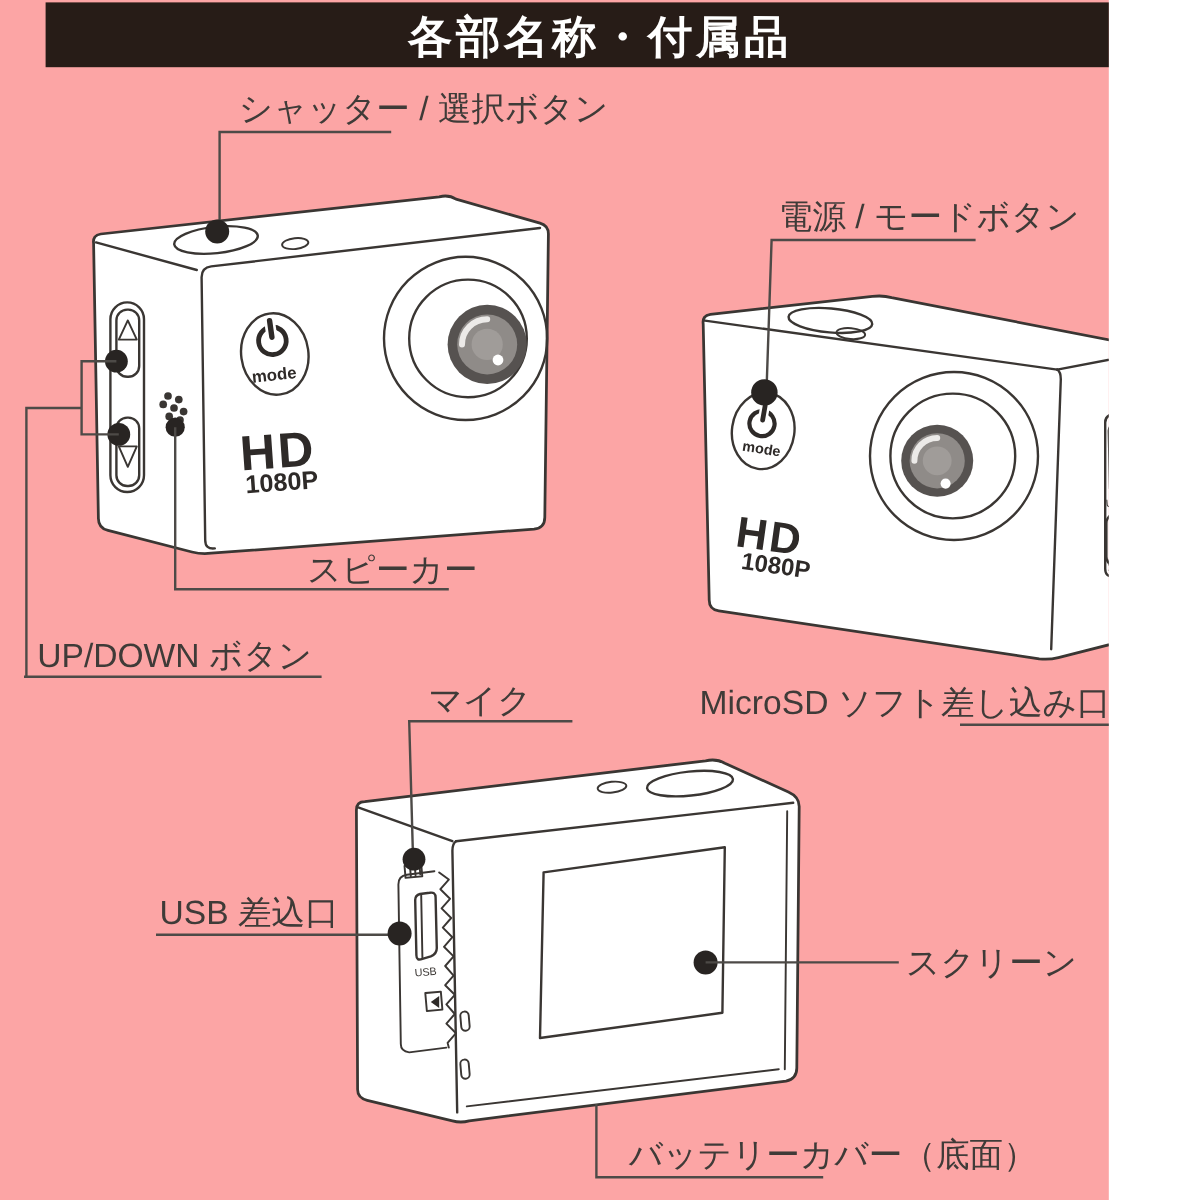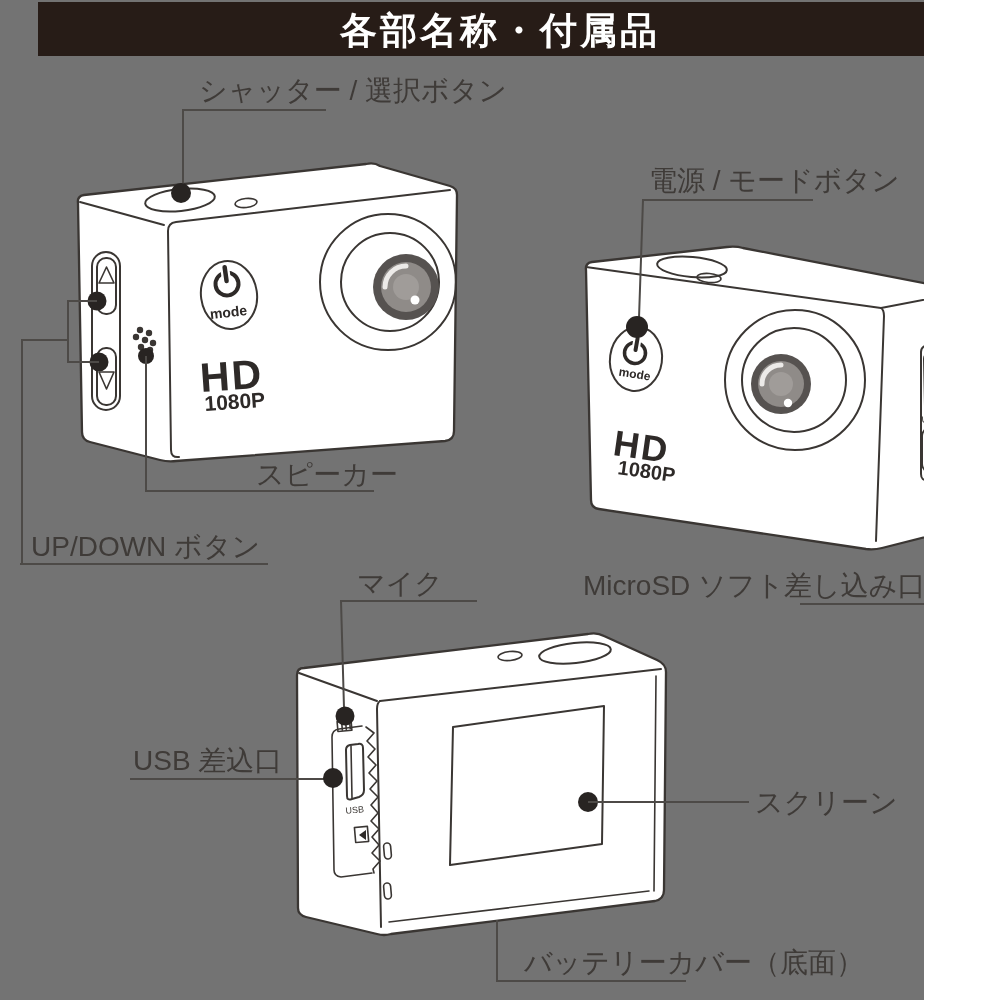--- a/index.html
+++ b/index.html
@@ -1,16 +1,16 @@
 <!DOCTYPE html>
 <html><head>
 <meta charset="utf-8">
 <style>
   html,body{margin:0;padding:0;background:#ffffff;}
-  .stage{position:relative;width:924px;height:1000px;background:#737373;overflow:hidden;
+  .stage{position:relative;width:924px;height:1000px;background:#fca5a5;overflow:hidden;
          font-family:"Liberation Sans","DejaVu Sans",sans-serif;}
   svg{display:block;}
   .body-line{fill:#ffffff;stroke:#3a3633;stroke-width:2.3;stroke-linejoin:round;}
   .edge{fill:none;stroke:#3a3633;stroke-width:2;stroke-linejoin:round;stroke-linecap:round;}
   .thin{fill:none;stroke:#3a3633;stroke-width:1.6;stroke-linejoin:round;stroke-linecap:round;}
   .callout{fill:none;stroke:#4d4a47;stroke-width:2;stroke-linecap:butt;}
   .dot{fill:#282422;stroke:none;}
   .label{fill:#3f3b38;font-size:28px;}
   .marking{fill:#2e2a28;font-weight:bold;}
   .tinytext{fill:#3a3633;font-size:9px;}

